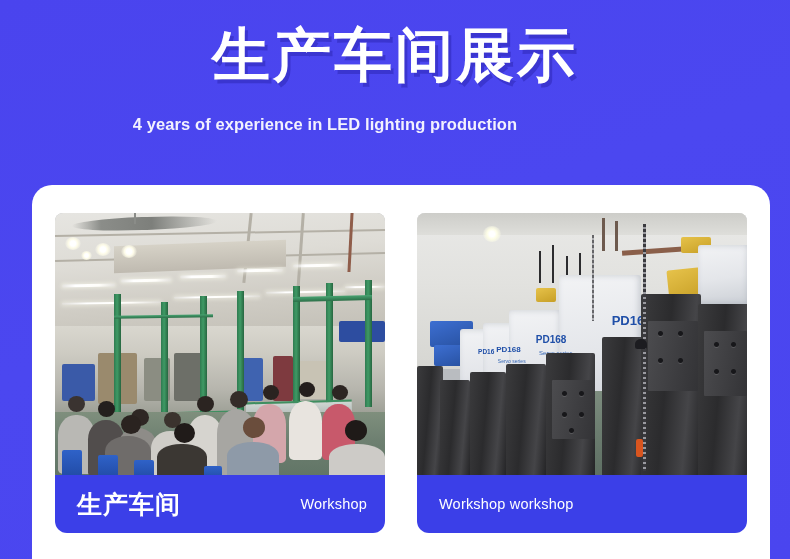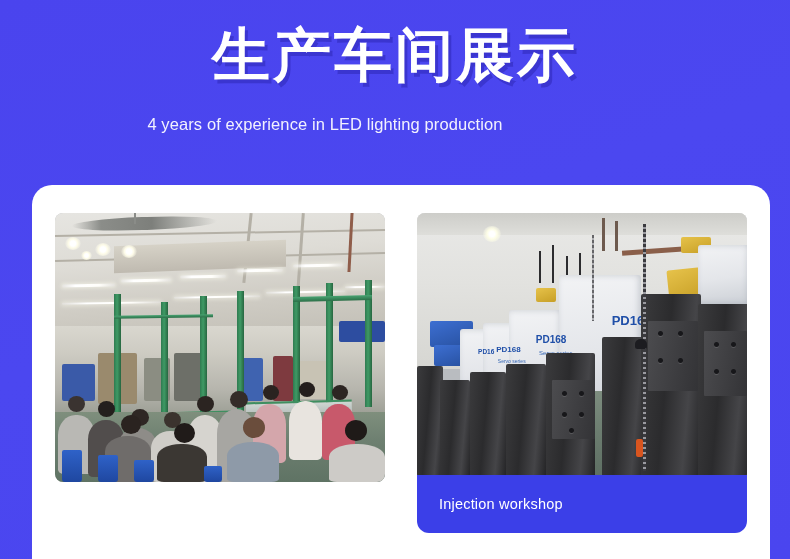--- a/index.html
+++ b/index.html
@@ -47,21 +47,21 @@
     white-space: nowrap;
   }
   .subtitle {
     position: absolute;
     left: 0;
     top: 112px;
     width: 650px;
     font-size: 16.5px;
     line-height: 24px;
     color: #f2f1fe;
-    font-weight: 400;
+    font-weight: 700;
     letter-spacing: 0.1px;
     white-space: nowrap;
   }
 
   
   .panel {
     position: absolute;
     left: 32px;
     top: 185px;
     width: 738px;
@@ -388,20 +388,24 @@
 
           <div class="head" style="left:88%;top:77%;width:22px;height:21px;background:#1f1a18;"></div>
           <div class="person" style="left:83%;top:86%;width:17%;height:14%;background:#cdcbc7;"></div>
 
           <div class="stool" style="left:2%;top:88%;width:20px;height:12%;"></div>
           <div class="stool" style="left:13%;top:90%;width:20px;height:10%;"></div>
           <div class="stool" style="left:24%;top:92%;width:20px;height:8%;"></div>
           <div class="stool" style="left:45%;top:94%;width:18px;height:6%;"></div>
         </div>
 
+        <div class="label-bar">
+          <span class="label-cn">生产车间</span>
+          <span class="label-en">Workshop</span>
+        </div>
       </div>
 
       <div class="card">
         <div class="photo">
           <div class="inj-wall"></div>
           <div class="inj-ceilbeam"></div>
           <div class="inj-lamp"></div>
 
           <div style="position:absolute;left:56%;top:2%;width:3px;height:12%;background:#6d5a4e;"></div>
           <div style="position:absolute;left:60%;top:3%;width:3px;height:11%;background:#6d5a4e;"></div>
@@ -462,19 +466,19 @@
           <div class="bolt" style="left:90%;top:58%;"></div>
           <div class="bolt" style="left:95%;top:58%;"></div>
 
           <div class="chain" style="left:68.5%;top:4%;height:92%;"></div>
           <div class="chain" style="left:53%;top:8%;height:32%;width:2px;opacity:0.75;"></div>
           <div class="hook" style="left:66.5%;top:84%;width:7px;height:18px;"></div>
           <div style="position:absolute;left:66%;top:47%;width:12px;height:10px;background:#1c1c20;border-radius:50% 50% 20% 20%;"></div>
         </div>
 
         <div class="label-bar">
-          <span class="label-en">Injection workshop</span>
+          <span class="label-en">Workshop workshop</span>
         </div>
       </div>
 
     </div>
   </div>
 </div>
 
 </body></html>

